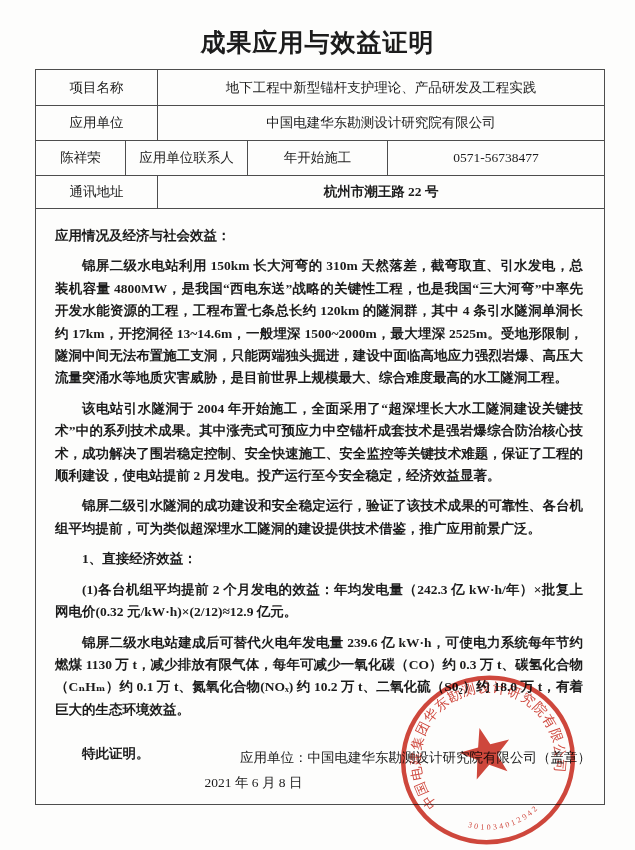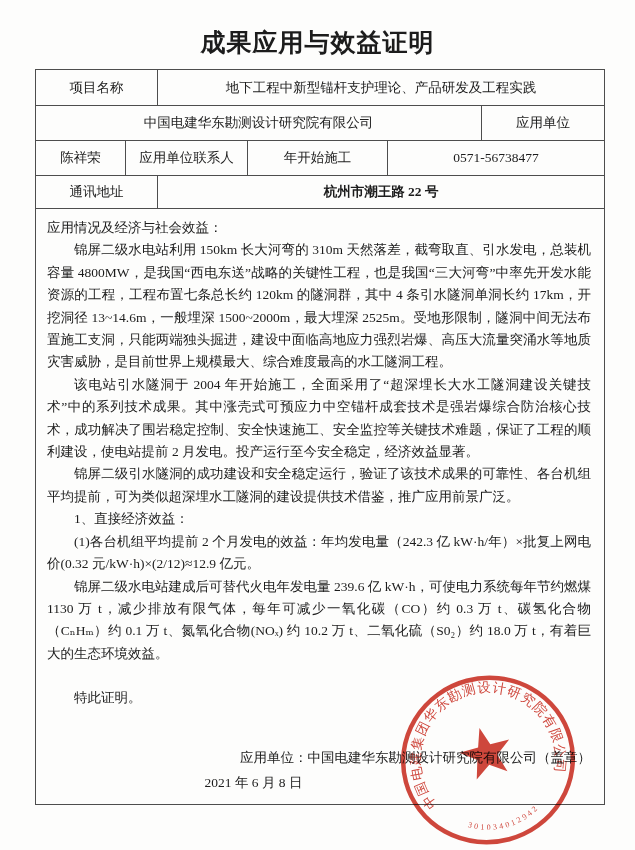--- a/index.html
+++ b/index.html
@@ -26,21 +26,21 @@
   .t-cell:last-child{border-right:none;}
   .label-cell{flex:0 0 122px;}
   .value-wide{flex:1 1 auto;}
   .bold{font-weight:bold;}
   .content-row{flex:1 1 auto;border-bottom:none;}
   .content-cell{
     position:relative;display:block;border-right:none;text-align:left;
     padding:8px 13px 0 11px;width:100%;box-sizing:border-box;
     font-size:13.5px;line-height:22.4px;
   }
-  .content-cell p{margin:0;text-indent:2em;text-align:justify;}
+  .content-cell p{margin:8px;text-indent:2em;text-align:justify;font-weight:bold;}
   .content-cell .heading{text-indent:0;}
   .closing{margin-top:22px !important;}
   .sig-block{position:absolute;left:0;bottom:10px;width:100%;}
   .sig-line{text-align:right;padding-right:13px;}
   .date-line{text-align:center;padding-right:133px;margin-top:2px;}
   .stamp{
     position:absolute;left:396px;top:668px;width:184px;height:184px;
     opacity:.86;mix-blend-mode:multiply;pointer-events:none;z-index:5;
   }
   .stamp text{fill:#c9281c;font-family:"Liberation Serif","DejaVu Serif",serif;}
@@ -51,22 +51,22 @@
 <div class="doc-title">成果应用与效益证明</div>
 
 <div class="cert-table">
 
   <div class="t-row" style="height:36px">
     <div class="t-cell label-cell">项目名称</div>
     <div class="t-cell value-wide">地下工程中新型锚杆支护理论、产品研发及工程实践</div>
   </div>
 
   <div class="t-row" style="height:35px">
+    <div class="t-cell label-cell">应用单位</div>
     <div class="t-cell value-wide">中国电建华东勘测设计研究院有限公司</div>
-    <div class="t-cell label-cell">应用单位</div>
   </div>
 
   <div class="t-row" style="height:35px">
     <div class="t-cell" style="flex:0 0 90px">陈祥荣</div>
     <div class="t-cell label-cell">应用单位联系人</div>
     <div class="t-cell" style="flex:0 0 140px">年开始施工</div>
     <div class="t-cell value-wide">0571-56738477</div>
   </div>
 
   <div class="t-row" style="height:33px">

